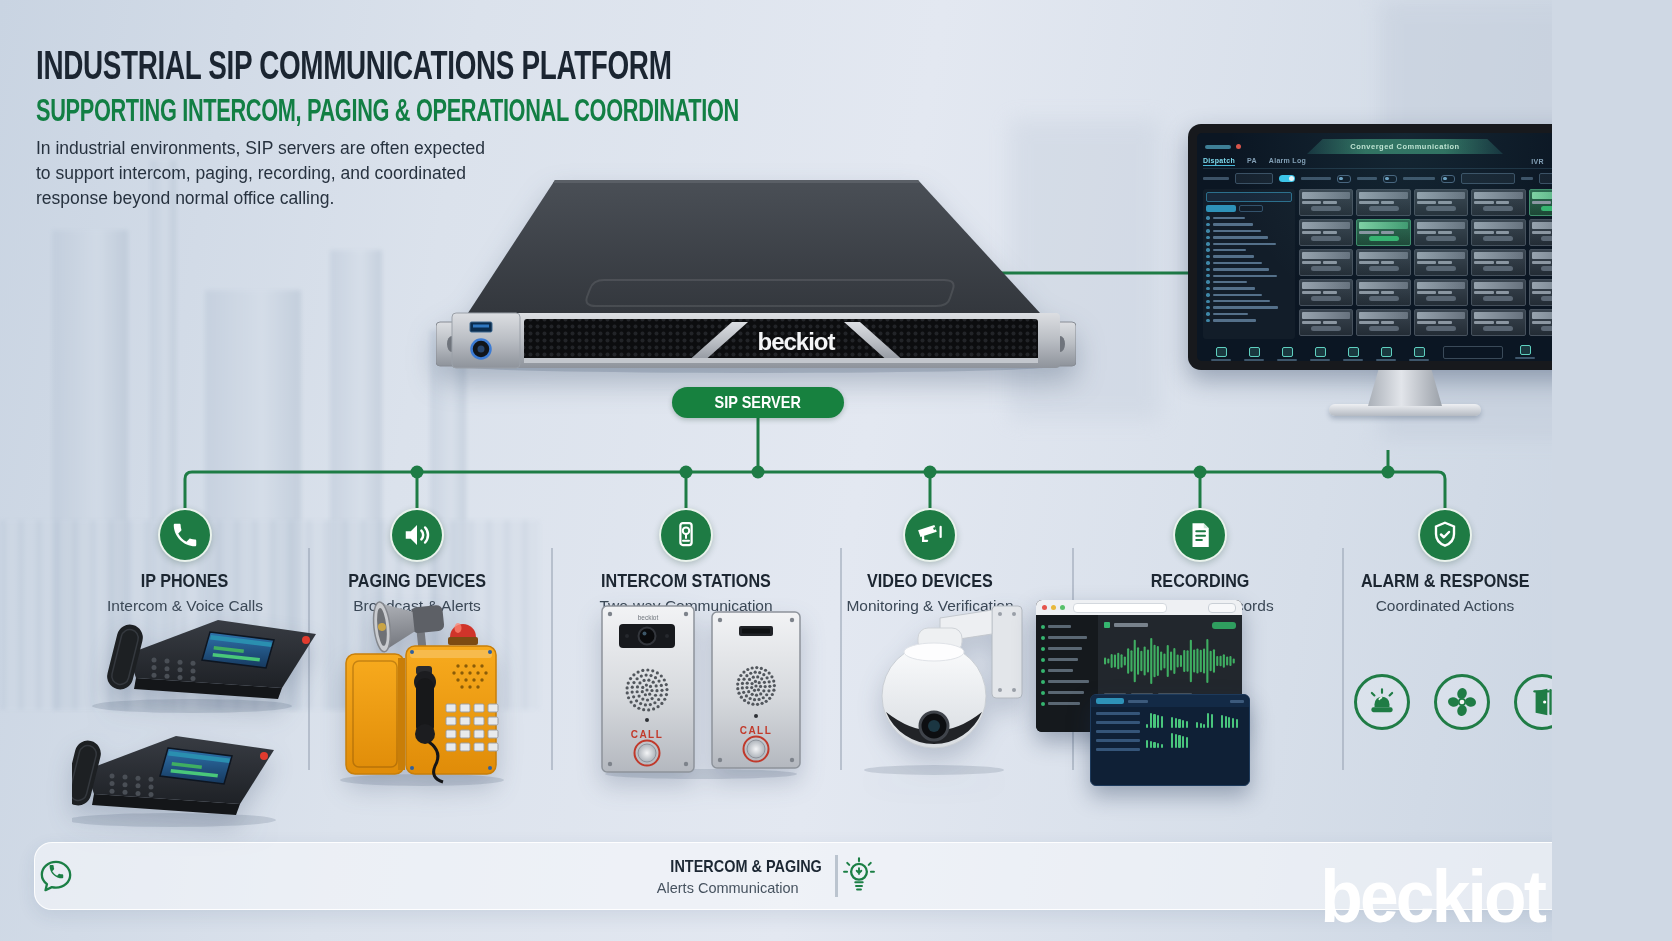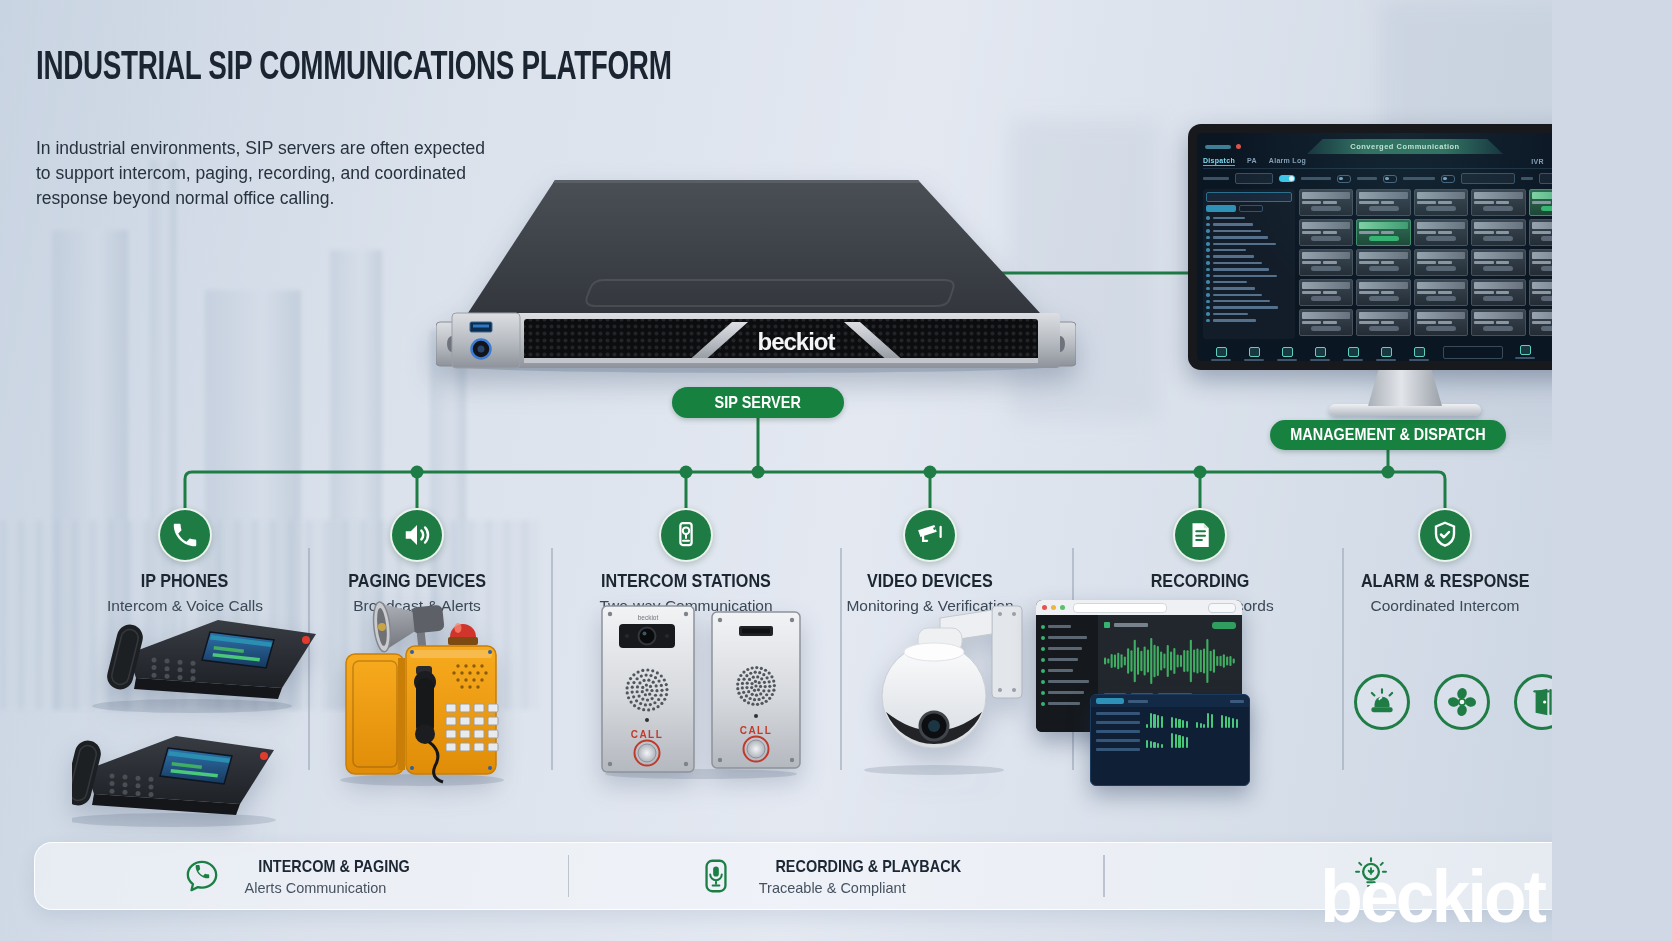--- a/index.html
+++ b/index.html
@@ -118,21 +118,21 @@
   .clu{display:flex;align-items:flex-end;gap:1.5px;height:16px;}
   .clu span{width:2.2px;background:#49c57c;border-radius:1px;}
   
   .alarm-circ{position:absolute;width:56px;height:56px;border:3px solid #1f7c45;border-radius:50%;box-sizing:border-box;
     background:rgba(250,252,253,.2);display:flex;align-items:center;justify-content:center;}
   .edot{position:absolute;width:10px;height:10px;border-radius:50%;background:#1f7c45;}
   
   .featbar{position:absolute;left:34px;top:842px;width:1604px;height:66px;border-radius:18px;
     background:rgba(246,249,252,.6);border:1px solid rgba(255,255,255,.9);
     box-shadow:0 6px 18px rgba(40,70,110,.10);display:flex;align-items:center;}
-  .feat{flex:1;display:flex;align-items:center;justify-content:center;gap:22px;}
+  .feat{flex:1;display:flex;align-items:center;justify-content:space-between;gap:22px;}
   .feat .txt{display:flex;flex-direction:column;}
   .feat .ft{font-size:17px;font-weight:700;color:#1c2733;}
   .feat .fs{font-size:14.5px;color:#46525f;margin-top:3px;}
   .fdiv{width:1px;height:42px;background:#aab4c2;opacity:.75;}
   
   .watermark{position:absolute;right:8px;bottom:2px;font-size:74px;font-weight:700;color:#ffffff;
     letter-spacing:-3px;transform:scaleX(.94);transform-origin:right bottom;}
 </style>
 </head>
 <body>
@@ -142,20 +142,21 @@
   <div class="bgshape bg-tower" style="left:52px;top:230px;width:76px;height:480px;"></div>
   <div class="bgshape bg-tower" style="left:150px;top:160px;width:26px;height:550px;"></div>
   <div class="bgshape bg-tower" style="left:205px;top:290px;width:96px;height:420px;"></div>
   <div class="bgshape bg-tower" style="left:330px;top:250px;width:52px;height:460px;"></div>
   <div class="bgshape bg-tower" style="left:430px;top:330px;width:36px;height:380px;"></div>
   <div class="bgshape bg-band" style="left:0;top:520px;width:540px;height:190px;"></div>
   <div class="bgshape bg-soft" style="left:1380px;top:0;width:292px;height:440px;"></div>
   <div class="bgshape bg-soft" style="left:1010px;top:120px;width:150px;height:300px;opacity:.35;"></div>
 
   <div class="title"><span class="cond">INDUSTRIAL SIP COMMUNICATIONS PLATFORM</span></div>
+  <div class="subtitle"><span class="cond">SUPPORTING INTERCOM, PAGING &amp; OPERATIONAL COORDINATION</span></div>
   <div class="desc">In industrial environments, SIP servers are often expected to support intercom, paging, recording, and coordinated response beyond normal office calling.</div>
 
   <svg class="wires" width="1672" height="941" viewBox="0 0 1672 941">
     <g stroke="#1e7c45" stroke-width="3" fill="none">
       <path d="M978 273 H1190"></path>
       <path d="M758 418 V472"></path>
       <path d="M1388 450 V472"></path>
       <path d="M185 508 V479 Q185 472 192 472 H1438 Q1445 472 1445 479 V508"></path>
       <path d="M417 472 V508"></path>
         <path d="M686 472 V508"></path>
@@ -205,23 +206,20 @@
     <text x="360" y="188" text-anchor="middle" font-family="Liberation Sans" font-weight="700" font-size="24" fill="#f4f5f7" letter-spacing="-1">beckiot</text>
     <rect x="16" y="151" width="68" height="55" rx="4" fill="url(#gFront)" stroke="#9aa0a8"></rect>
     <rect x="34" y="160" width="22" height="10" rx="1.5" fill="#0a2c4e" stroke="#3e688f"></rect>
     <rect x="37" y="162.5" width="16" height="3" fill="#2f77c0"></rect>
     <circle cx="45" cy="187" r="9.5" fill="#11151a" stroke="#3b7bd4" stroke-width="2.5"></circle>
     <circle cx="45" cy="187" r="3.5" fill="#27446b"></circle>
   </svg>
 
   <div class="pill" style="left:672px;top:387px;width:172px;height:31px;">
     <span class="cond-c">SIP SERVER</span>
-    </div>
-  <div class="pill" style="left:1270px;top:420px;width:236px;height:30px;">
-    <span class="cond-c">MANAGEMENT &amp; DISPATCH</span>
     </div>
 
   <div class="monitor">
     <div class="bezel">
       <div class="screen">
         <div class="db-top">
           <span class="db-logo"></span>
           <span class="db-logodot"></span>
           <div class="db-banner">
             <span>Converged Communication</span>
@@ -632,21 +630,21 @@
   <div class="cat-title" style="left:556px;top:570px;"><span class="cond-c">INTERCOM STATIONS</span></div>
   <div class="cat-title" style="left:800px;top:570px;"><span class="cond-c">VIDEO DEVICES</span></div>
   <div class="cat-title" style="left:1070px;top:570px;"><span class="cond-c">RECORDING</span></div>
   <div class="cat-title" style="left:1315px;top:570px;"><span class="cond-c">ALARM &amp; RESPONSE</span></div>
 
   <div class="cat-sub" style="left:55px;top:597px;">Intercom &amp; Voice Calls</div>
   <div class="cat-sub" style="left:287px;top:597px;">Broadcast &amp; Alerts</div>
   <div class="cat-sub" style="left:556px;top:597px;">Two-way Communication</div>
   <div class="cat-sub" style="left:800px;top:597px;">Monitoring &amp; Verification</div>
   <div class="cat-sub" style="left:1070px;top:597px;">Call &amp; Event Records</div>
-  <div class="cat-sub" style="left:1315px;top:597px;">Coordinated Intercom</div>
+  <div class="cat-sub" style="left:1315px;top:597px;">Coordinated Actions</div>
 
   <div class="vdivider" style="left:308px;top:548px;height:222px;"></div>
   <div class="vdivider" style="left:551px;top:548px;height:222px;"></div>
   <div class="vdivider" style="left:840px;top:548px;height:222px;"></div>
   <div class="vdivider" style="left:1072px;top:548px;height:222px;"></div>
   <div class="vdivider" style="left:1342px;top:548px;height:222px;"></div>
 
   <svg class="dev" style="left:72px;top:590px;" width="252" height="238" viewBox="0 0 252 238">
     <defs>
       <linearGradient id="deckG" x1="0" y1="0" x2="0" y2="1">
@@ -1158,31 +1156,20 @@
       <svg width="42" height="42" viewBox="0 0 40 40">
         <path d="M20 6.5c-7.5 0-13.5 5.4-13.5 12 0 3.7 1.9 7 4.9 9.2L10 33.5l6-2.9c1.3.3 2.6.5 4 .5 7.5 0 13.5-5.4 13.5-12s-6-12.6-13.5-12.6z" fill="none" stroke="#1b7f45" stroke-width="2.2" stroke-linejoin="round"></path>
         <path d="M16.2 14.6c.9 2.3 2.6 4.1 4.9 5.1l1.5-1.5c.2-.2.5-.3.9-.2.8.3 1.7.4 2.6.4.4 0 .8.3.8.8v2.2c0 .4-.3.8-.8.8-6.7 0-12.2-5.3-12.2-11.8 0-.4.3-.8.8-.8h2.3c.4 0 .8.3.8.8 0 .9.1 1.7.4 2.5.1.3 0 .6-.2.8l-1.8 1.9z" fill="#1b7f45"></path>
       </svg>
       <div class="txt">
           <span class="ft"><span class="cond-c">INTERCOM &amp; PAGING</span></span>
         <span class="fs">Alerts Communication</span>
         </div>
     </div>
     <div class="fdiv"></div>
-    <div class="feat">
-      <svg width="42" height="42" viewBox="0 0 40 40">
-        <rect x="11" y="5.5" width="18" height="29" rx="5.5" fill="none" stroke="#1b7f45" stroke-width="2.2"></rect>
-        <rect x="17.3" y="11" width="5.4" height="9.5" rx="2.7" fill="#1b7f45"></rect>
-        <path d="M14.5 18.5a5.5 5.5 0 0 0 11 0M20 24v3.2M16.8 29h6.4" fill="none" stroke="#1b7f45" stroke-width="1.9" stroke-linecap="round"></path>
-      </svg>
-      <div class="txt">
-          <span class="ft"><span class="cond-c">RECORDING &amp; PLAYBACK</span></span>
-        <span class="fs">Traceable &amp; Compliant</span>
-        </div>
-    </div>
     <div class="fdiv"></div>
     <div class="fdiv"></div>
     <div class="feat">
       <svg width="42" height="42" viewBox="0 0 40 40">
         <circle cx="20" cy="16" r="7.5" fill="none" stroke="#1b7f45" stroke-width="2.2"></circle>
         <path d="M20 12.5v5.5M17.8 15l2.2 2.2 2.2-2.2" fill="none" stroke="#1b7f45" stroke-width="1.8" stroke-linecap="round"></path>
         <path d="M16.5 26h7M17.2 29.5h5.6M18.2 32.8h3.6" stroke="#1b7f45" stroke-width="2" stroke-linecap="round"></path>
         <path d="M20 3.2v2.6M8.8 7.5l1.9 1.9M31.2 7.5l-1.9 1.9M5.8 16h2.8M34.2 16h-2.8" stroke="#1b7f45" stroke-width="2" stroke-linecap="round"></path>
       </svg>
     </div>

